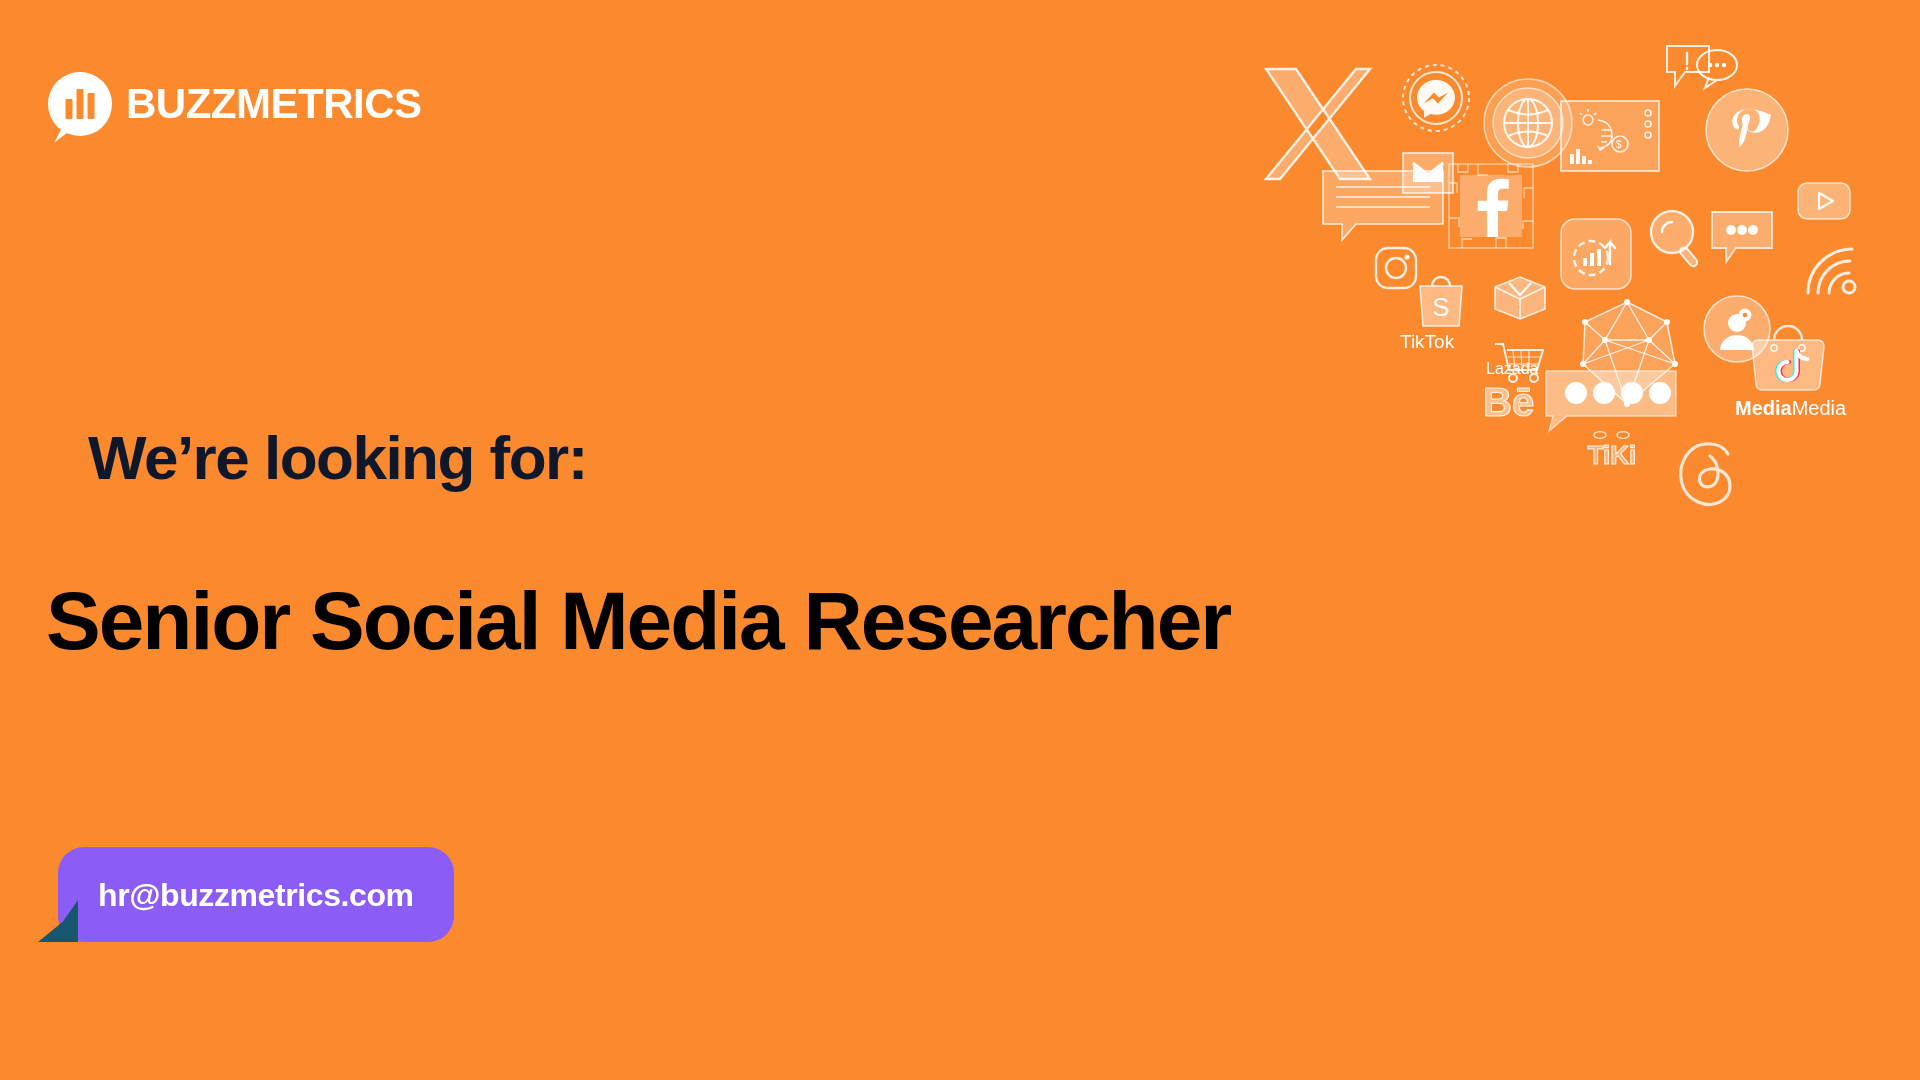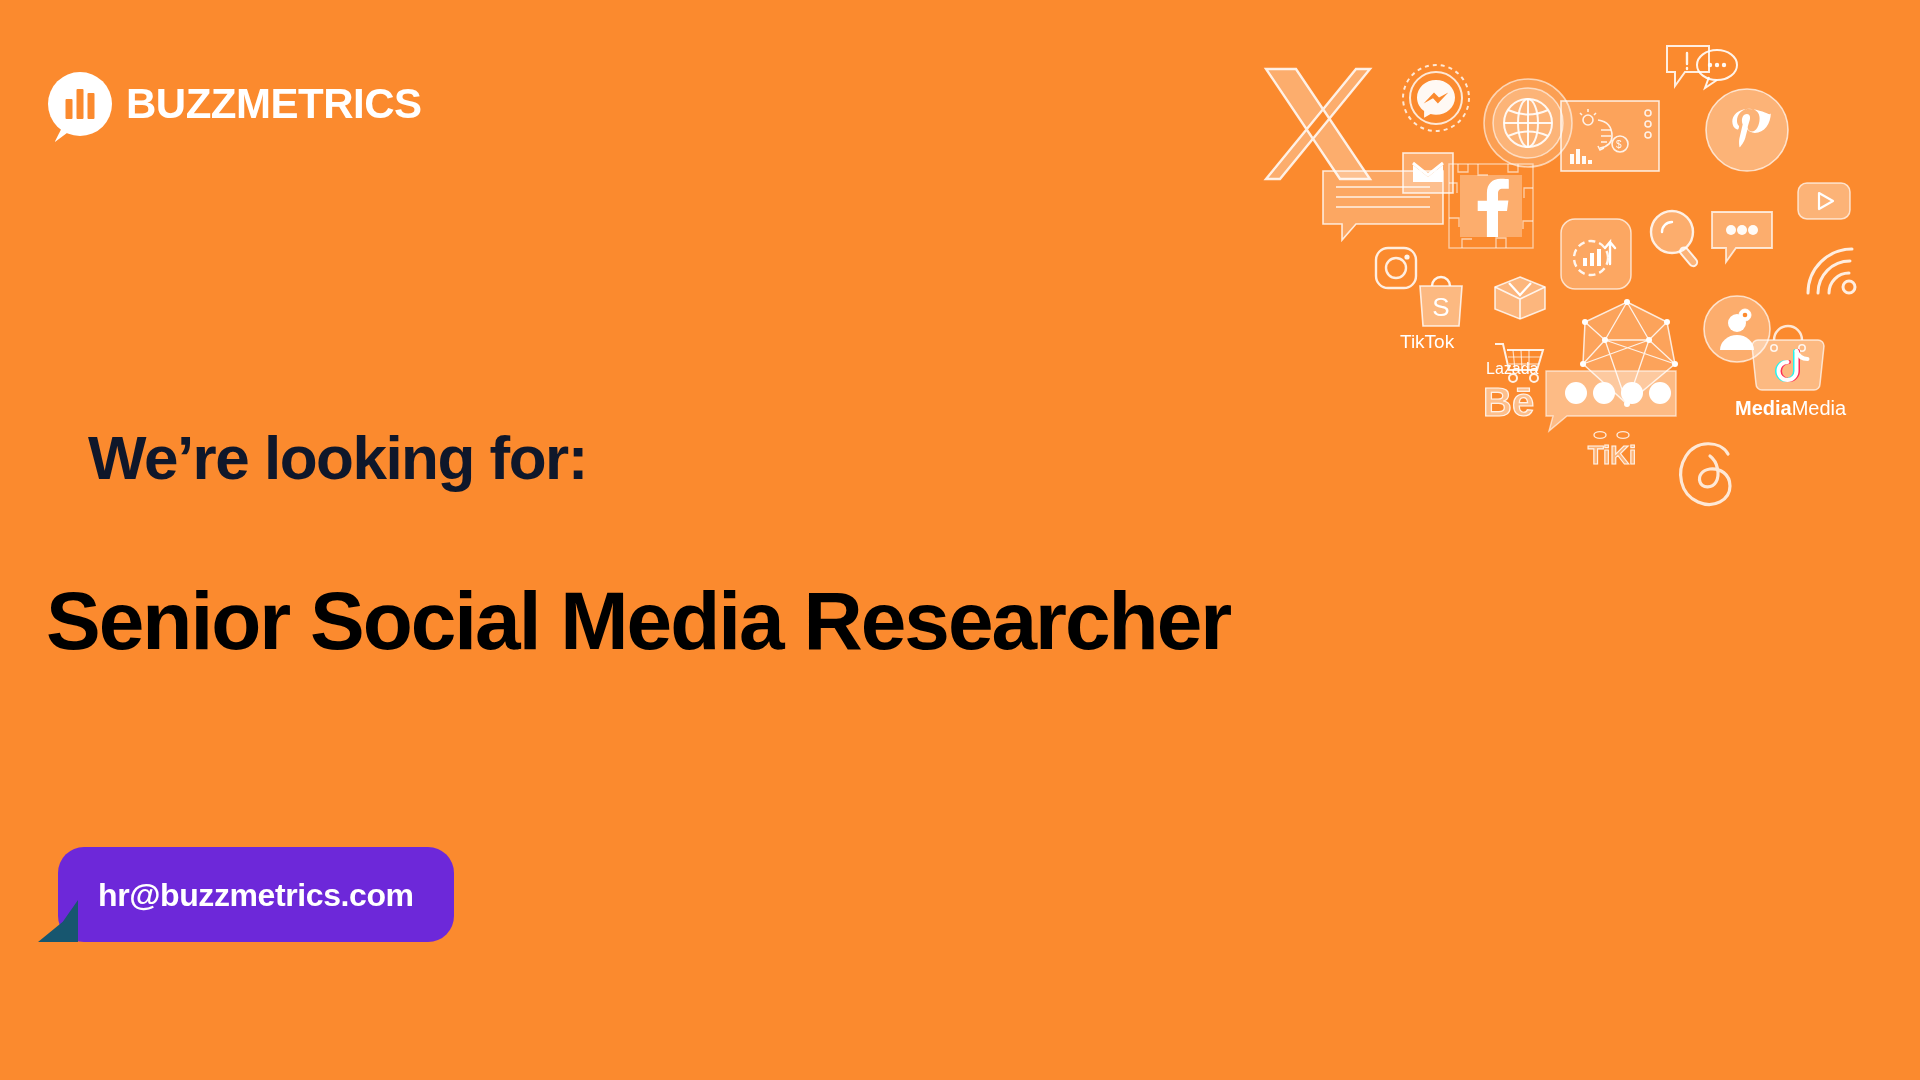--- a/index.html
+++ b/index.html
@@ -48,21 +48,21 @@
   }
   .job-title{
     position:absolute; left:46px; top:578px;
     color:#000000; font-size:82px; font-weight:bold;
     letter-spacing:-2px; line-height:1.05; white-space:nowrap;
   }
 
   
   .email-bubble{
     position:absolute; left:58px; top:847px;
-    background:#6d28d9; color:#fff;
+    background:#8b5cf6; color:#fff;
     border-radius:26px;
     padding:30px 40px 28px 40px;
     font-size:32px; font-weight:bold; letter-spacing:-0.4px;
     white-space:nowrap;
   }
   .email-bubble .tail{
     position:absolute; left:-20px; bottom:0; width:40px; height:42px;
     background:#17566F;
     clip-path:polygon(100% 0%, 100% 100%, 0% 100%, 62% 52%);
   }

